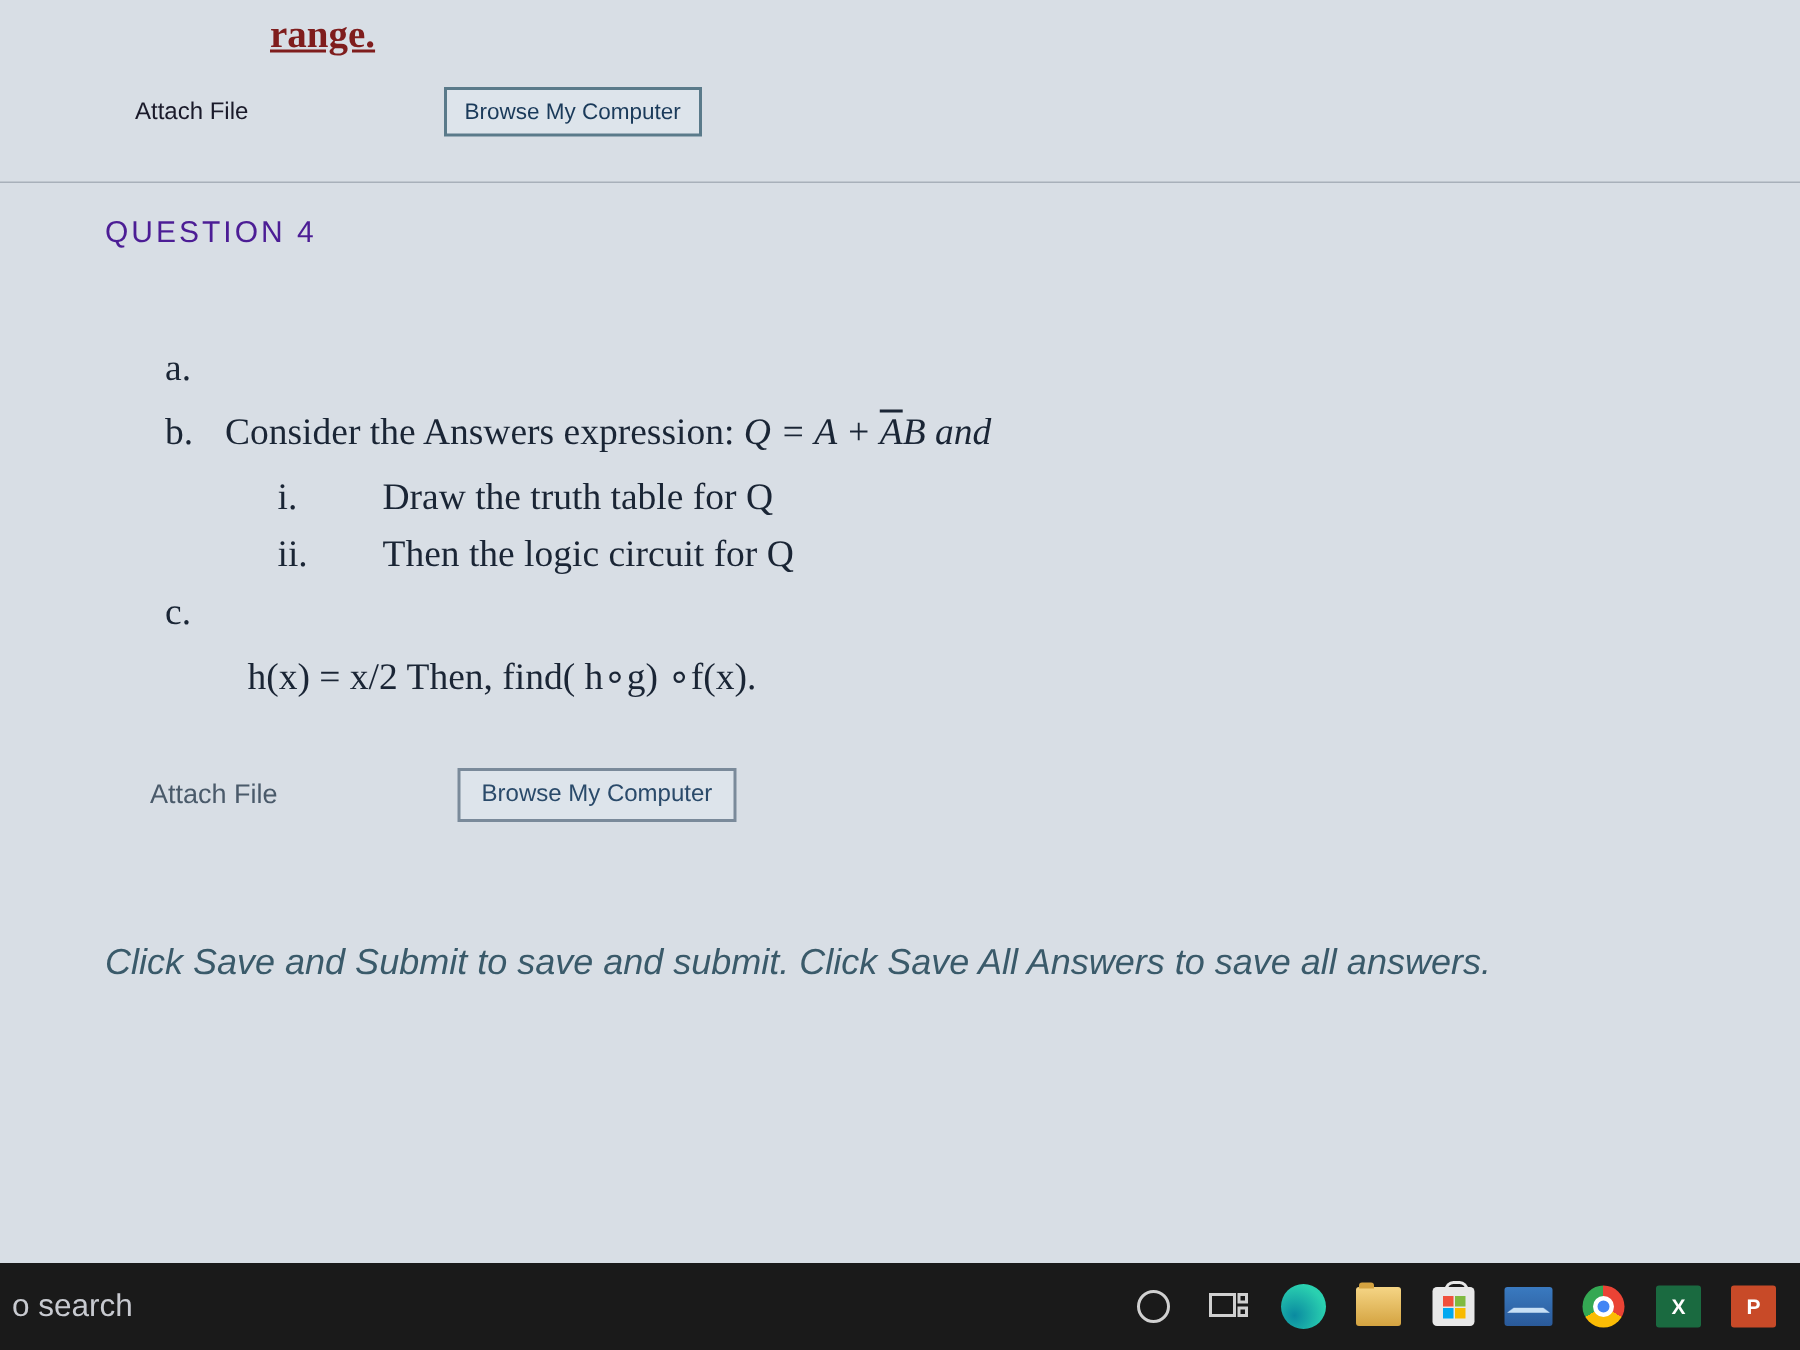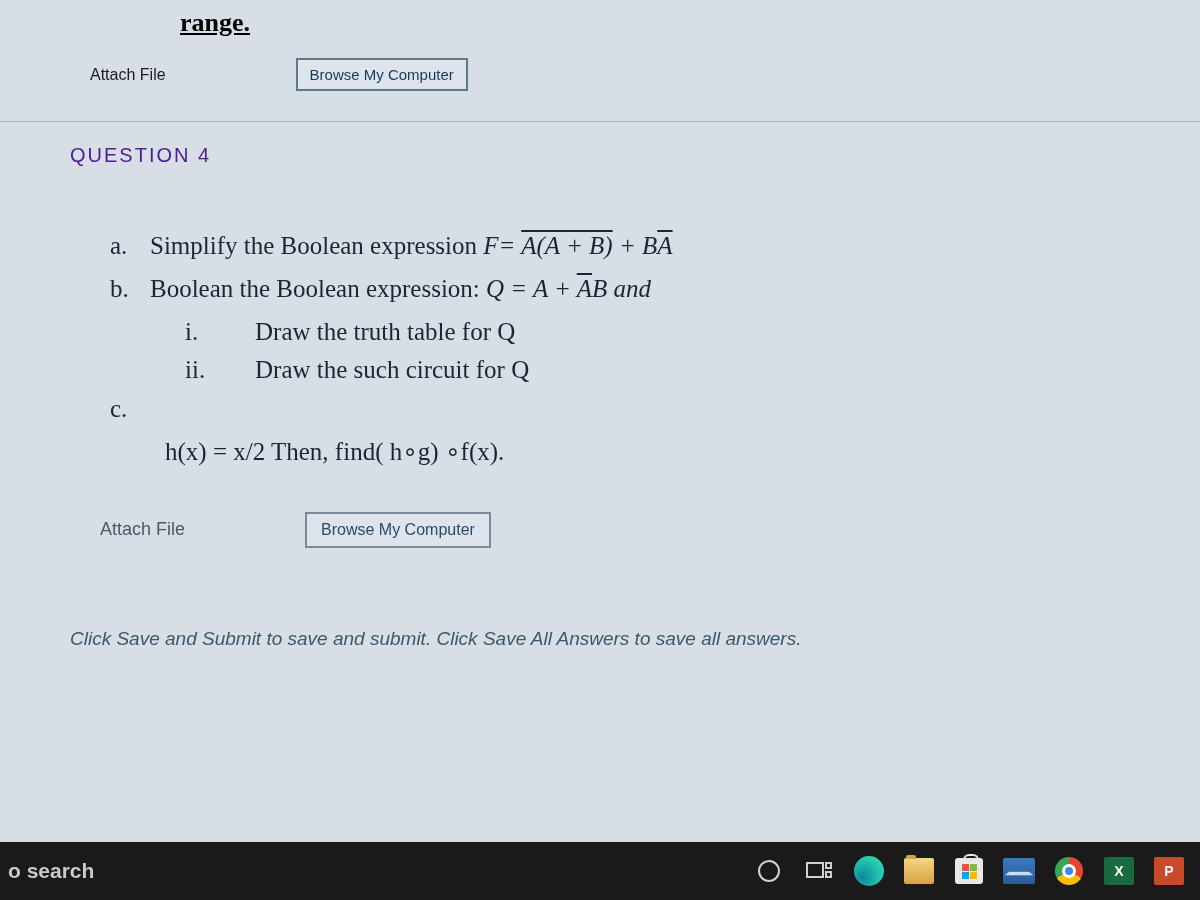--- a/index.html
+++ b/index.html
@@ -16,21 +16,21 @@
       position: relative;
     }
     .content-area {
       padding: 0 0 0 0;
       height: 850px;
     }
     .range-header {
       font-family: "Times New Roman", serif;
       font-weight: bold;
       font-size: 26px;
-      color: #000000;
+      color: #7f1d1d;
       text-decoration: underline;
       margin-left: 180px;
       margin-top: 0;
       padding-top: 8px;
     }
     .attach-row {
       display: flex;
       align-items: center;
       padding: 20px 0 30px 90px;
       gap: 130px;
@@ -109,41 +109,40 @@
       border: 2px solid #7a8a9a;
       color: #2a4a6a;
       padding: 7px 14px;
       font-size: 16px;
       font-family: Arial, sans-serif;
       cursor: pointer;
     }
     .footer-note {
       padding: 40px 0 0 70px;
       font-style: italic;
-      font-size: 19px;
+      font-size: 24px;
       color: #3a5a6a;
     }
     .taskbar {
       position: absolute;
       bottom: 0;
       left: 0;
       right: 0;
       height: 58px;
       background: #1a1a1a;
       display: flex;
       align-items: center;
       padding: 0 8px;
       gap: 4px;
     }
     .search-text {
       color: #c8cad0;
       font-size: 21px;
       padding: 0 20px 0 0;
       margin-right: auto;
-      font-weight: bold;
     }
     .tb-icon {
       width: 46px;
       height: 42px;
       display: flex;
       align-items: center;
       justify-content: center;
       color: #d0d0d0;
       font-size: 22px;
     }
@@ -291,40 +290,37 @@
   </div>
 
   <div class="question-divider"></div>
 
   <div class="question-header">QUESTION 4</div>
 
   <div class="question-body">
 
     <div class="q-item">
       <span class="q-letter">a.</span>
-      <span>
-        <span>Simplify the Boolean expression </span><span class="italic">F= </span><span class="overline italic">A(A + B)</span><span class="italic"> + B</span><span class="overline italic">A</span>
-      </span>
     </div>
 
     <div class="q-item">
       <span class="q-letter">b.</span>
       <span>
-        <span>Boolean the Boolean expression:  </span><span class="italic">Q = A + </span><span class="overline italic">A</span><span class="italic">B and</span>
+        <span>Consider the Answers expression:  </span><span class="italic">Q = A + </span><span class="overline italic">A</span><span class="italic">B and</span>
       </span>
     </div>
 
     <div class="q-sub">
       <span class="q-roman">i.</span>
       <span>Draw the truth table for Q</span>
     </div>
 
     <div class="q-sub">
       <span class="q-roman">ii.</span>
-      <span>Draw the such circuit for Q</span>
+      <span>Then the logic circuit for Q</span>
     </div>
 
     <div class="q-item">
       <span class="q-letter">c.</span>
     </div>
     <div class="q-continue">h(x) = x/2 Then, find( h∘g) ∘f(x).</div>
 
   </div>
 
   <div class="attach-row-2">

